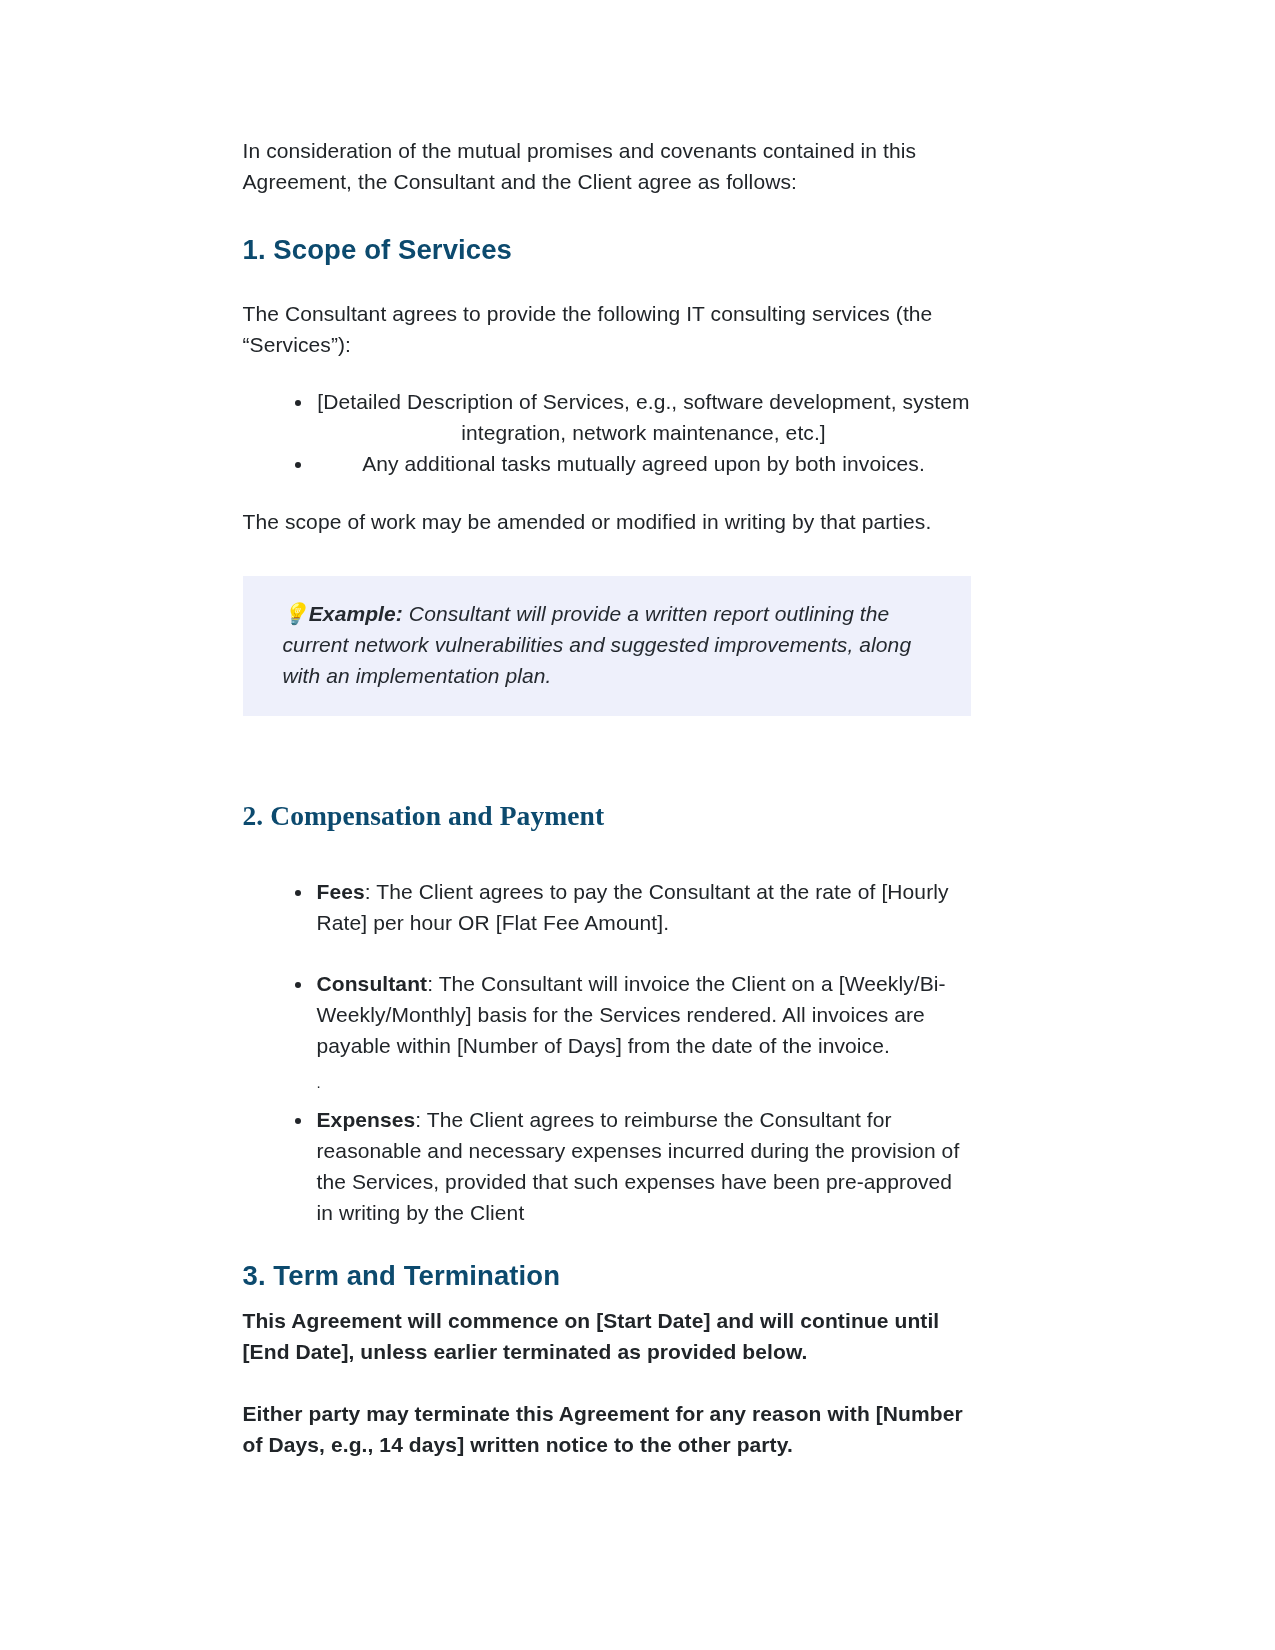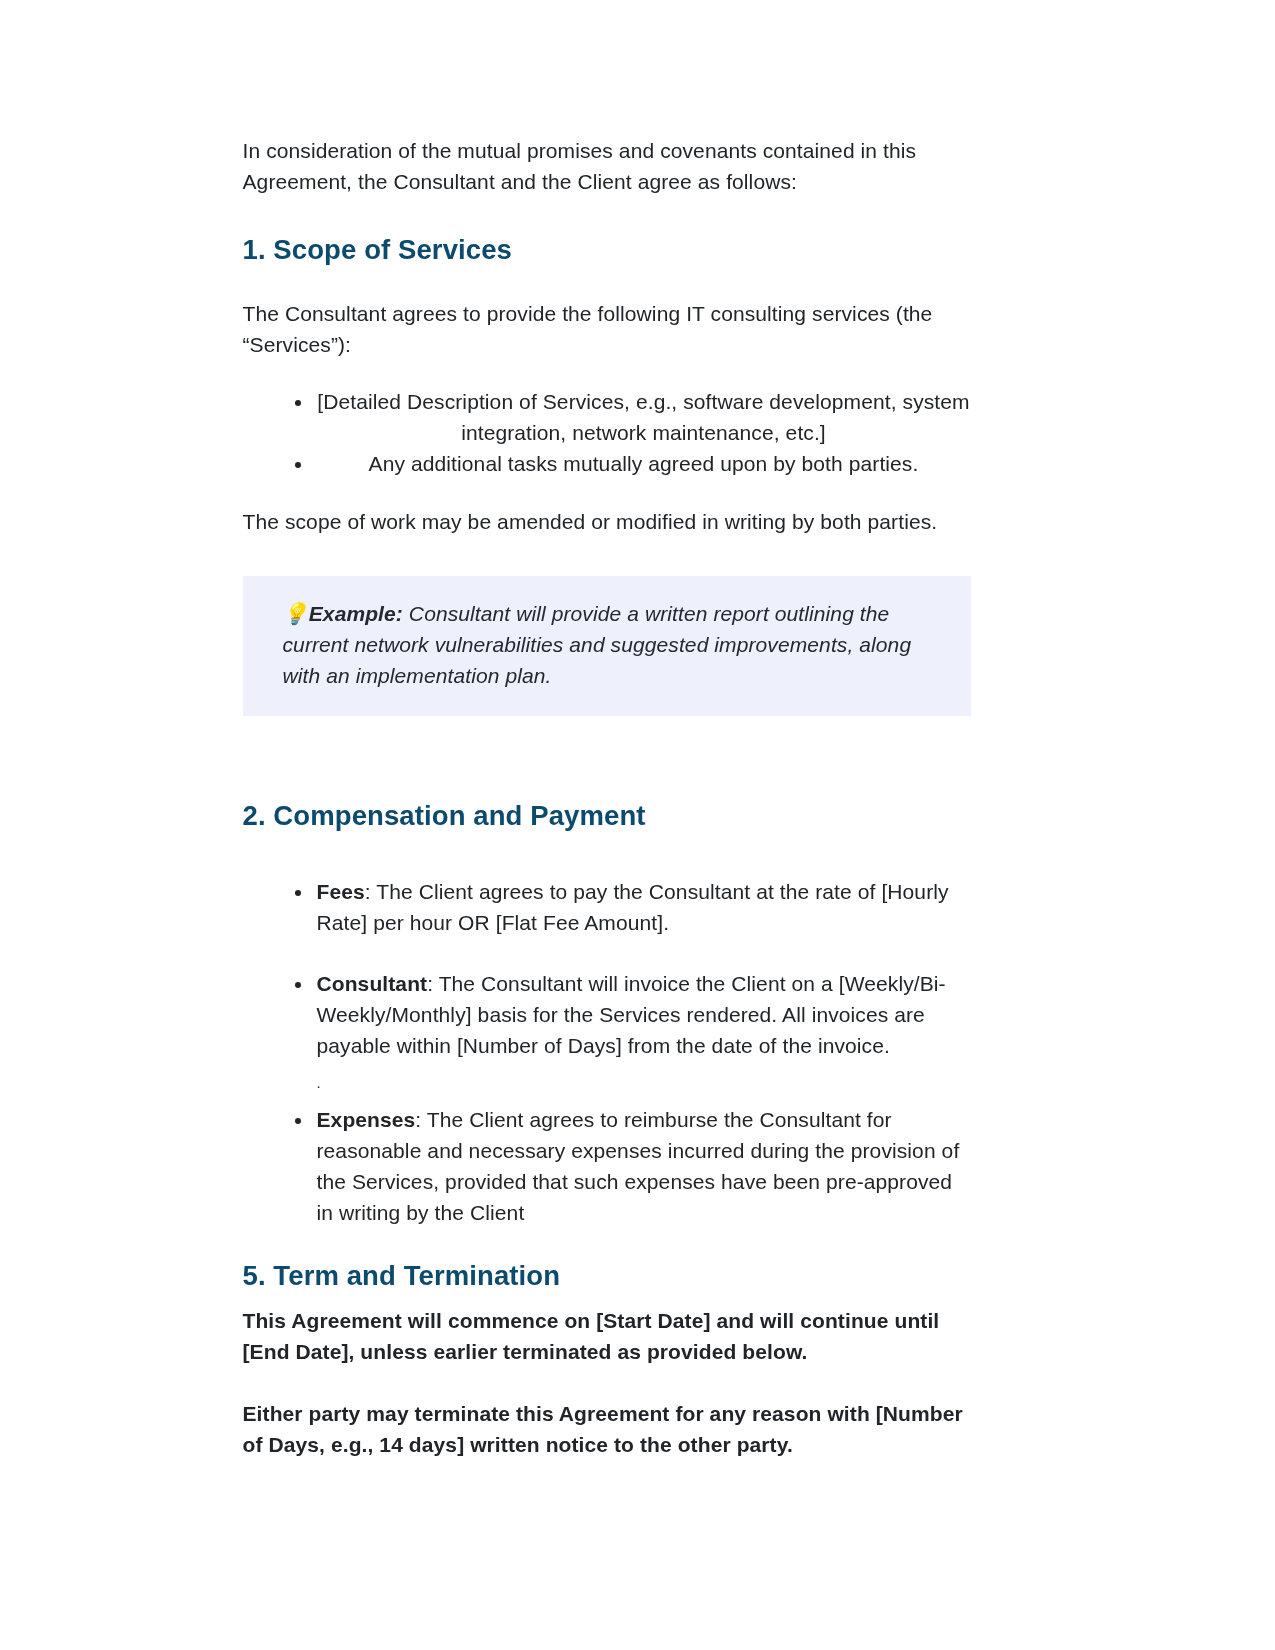--- a/index.html
+++ b/index.html
@@ -22,21 +22,21 @@
     overflow: hidden;
   }
   p { margin: 0; }
   .h {
     font-weight: bold;
     color: #0c4a6e;
     font-size: 27.5px;
     line-height: 1.2;
   }
   #h1 { margin: 36px 0 32px; }
-  #h2 { margin: 83px 0 0; }
+  #h2 { margin: 83px 0 0; font-family: Liberation Serif, serif; }
   #h3 { margin: 28px 0 13px; }
   .lead { margin: 0 0 26px; }
   ul {
     margin: 0;
     padding-left: 71px;
   }
   li { padding-left: 3px; }
   .svc-list li { margin: 0; text-align: center; }
   .closing { margin-top: 26px; }
   .example-box {
@@ -65,42 +65,42 @@
 <div class="page">
 
   <p class="para">In consideration of the mutual promises and covenants contained in this Agreement, the Consultant and the Client agree as follows:</p>
 
   <h2 class="h" id="h1">1. Scope of Services</h2>
 
   <p class="lead">The Consultant agrees to provide the following IT consulting services (the “Services”):</p>
 
   <ul class="svc-list">
     <li>[Detailed Description of Services, e.g., software development, system integration, network maintenance, etc.]</li>
-    <li>Any additional tasks mutually agreed upon by both parties.</li>
+    <li>Any additional tasks mutually agreed upon by both invoices.</li>
   </ul>
 
-  <p class="closing">The scope of work may be amended or modified in writing by both parties.</p>
+  <p class="closing">The scope of work may be amended or modified in writing by that parties.</p>
 
   <div class="example-box">
     <span>💡</span><span class="ex-label">Example:</span><span> Consultant will provide a written report outlining the current network vulnerabilities and suggested improvements, along with an implementation plan.</span>
   </div>
 
   <h2 class="h" id="h2">2. Compensation and Payment</h2>
 
   <ul class="comp-list">
     <li>
       <span class="b">Fees</span><span>: The Client agrees to pay the Consultant at the rate of [Hourly Rate] per hour OR [Flat Fee Amount].</span>
     </li>
     <li>
       <span class="b">Consultant</span><span>: The Consultant will invoice the Client on a [Weekly/Bi-Weekly/Monthly] basis for the Services rendered. All invoices are payable within [Number of Days] from the date of the invoice.</span>
     </li>
     <li class="dot-line">.</li>
     <li>
       <span class="b">Expenses</span><span>: The Client agrees to reimburse the Consultant for reasonable and necessary expenses incurred during the provision of the Services, provided that such expenses have been pre-approved in writing by the Client</span>
     </li>
   </ul>
 
-  <h2 class="h" id="h3">5. Term and Termination</h2>
+  <h2 class="h" id="h3">3. Term and Termination</h2>
 
   <p class="p3">This Agreement will commence on [Start Date] and will continue until [End Date], unless earlier terminated as provided below.</p>
   <p class="p3">Either party may terminate this Agreement for any reason with [Number of Days, e.g., 14 days] written notice to the other party.</p>
 
 </div>
 
 </body></html>

